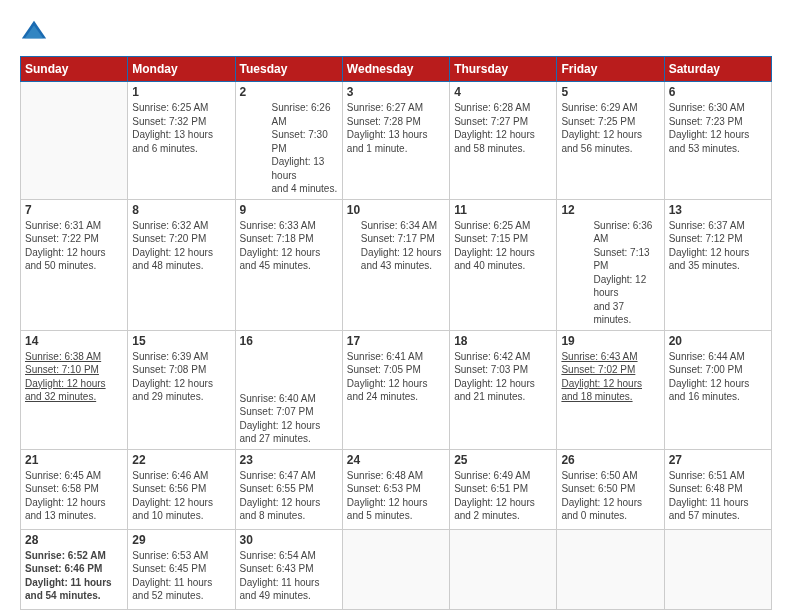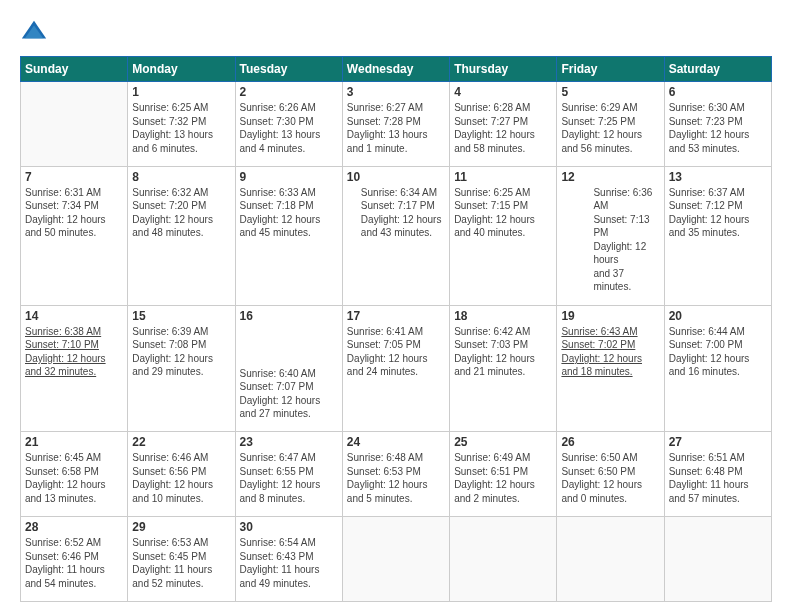--- a/index.html
+++ b/index.html
@@ -60,21 +60,21 @@
       color: #555;
     }
     .calendar {
       flex: 1;
       border: 1px solid #ccc;
       border-collapse: collapse;
       width: 100%;
       table-layout: fixed;
     }
     .calendar th {
-      background: #0f766e;
+      background: #b91c1c;
       color: #fff;
       font-size: 12px;
       font-weight: bold;
       padding: 5px 4px;
       text-align: left;
       border: 1px solid #1a6ab1;
     }
     .calendar td {
       border: 1px solid #ccc;
       vertical-align: top;
@@ -140,21 +140,21 @@
           <td class="empty-cell"></td>
           <td>
             <div class="day-num">1</div>
             <div class="day-info" style="white-space: pre-line;">Sunrise: 6:25 AM
 Sunset: 7:32 PM
 Daylight: 13 hours
 and 6 minutes.</div>
           </td>
           <td>
             <div class="day-num">2</div>
-            <div class="day-info" style="white-space: pre-line;">Sunrise: 6:26 AM
+            <div class="day-info" style="white-space: pre-line; margin-left: 32px;">Sunrise: 6:26 AM
 Sunset: 7:30 PM
 Daylight: 13 hours
 and 4 minutes.</div>
           </td>
           <td>
             <div class="day-num">3</div>
             <div class="day-info" style="white-space: pre-line;">Sunrise: 6:27 AM
 Sunset: 7:28 PM
 Daylight: 13 hours
 and 1 minute.</div>
@@ -178,21 +178,21 @@
             <div class="day-info" style="white-space: pre-line;">Sunrise: 6:30 AM
 Sunset: 7:23 PM
 Daylight: 12 hours
 and 53 minutes.</div>
           </td>
         </tr>
         <tr>
           <td>
             <div class="day-num">7</div>
             <div class="day-info" style="white-space: pre-line;">Sunrise: 6:31 AM
-Sunset: 7:34 PM
+Sunset: 7:22 PM
 Daylight: 12 hours
 and 50 minutes.</div>
           </td>
           <td>
             <div class="day-num">8</div>
             <div class="day-info" style="white-space: pre-line;">Sunrise: 6:32 AM
 Sunset: 7:20 PM
 Daylight: 12 hours
 and 48 minutes.</div>
           </td>
@@ -330,21 +330,21 @@
             <div class="day-num">27</div>
             <div class="day-info" style="white-space: pre-line;">Sunrise: 6:51 AM
 Sunset: 6:48 PM
 Daylight: 11 hours
 and 57 minutes.</div>
           </td>
         </tr>
         <tr>
           <td>
             <div class="day-num">28</div>
-            <div class="day-info" style="white-space: pre-line;">Sunrise: 6:52 AM
+            <div class="day-info" style="white-space: pre-line; font-weight: bold;">Sunrise: 6:52 AM
 Sunset: 6:46 PM
 Daylight: 11 hours
 and 54 minutes.</div>
           </td>
           <td>
             <div class="day-num">29</div>
             <div class="day-info" style="white-space: pre-line;">Sunrise: 6:53 AM
 Sunset: 6:45 PM
 Daylight: 11 hours
 and 52 minutes.</div>

